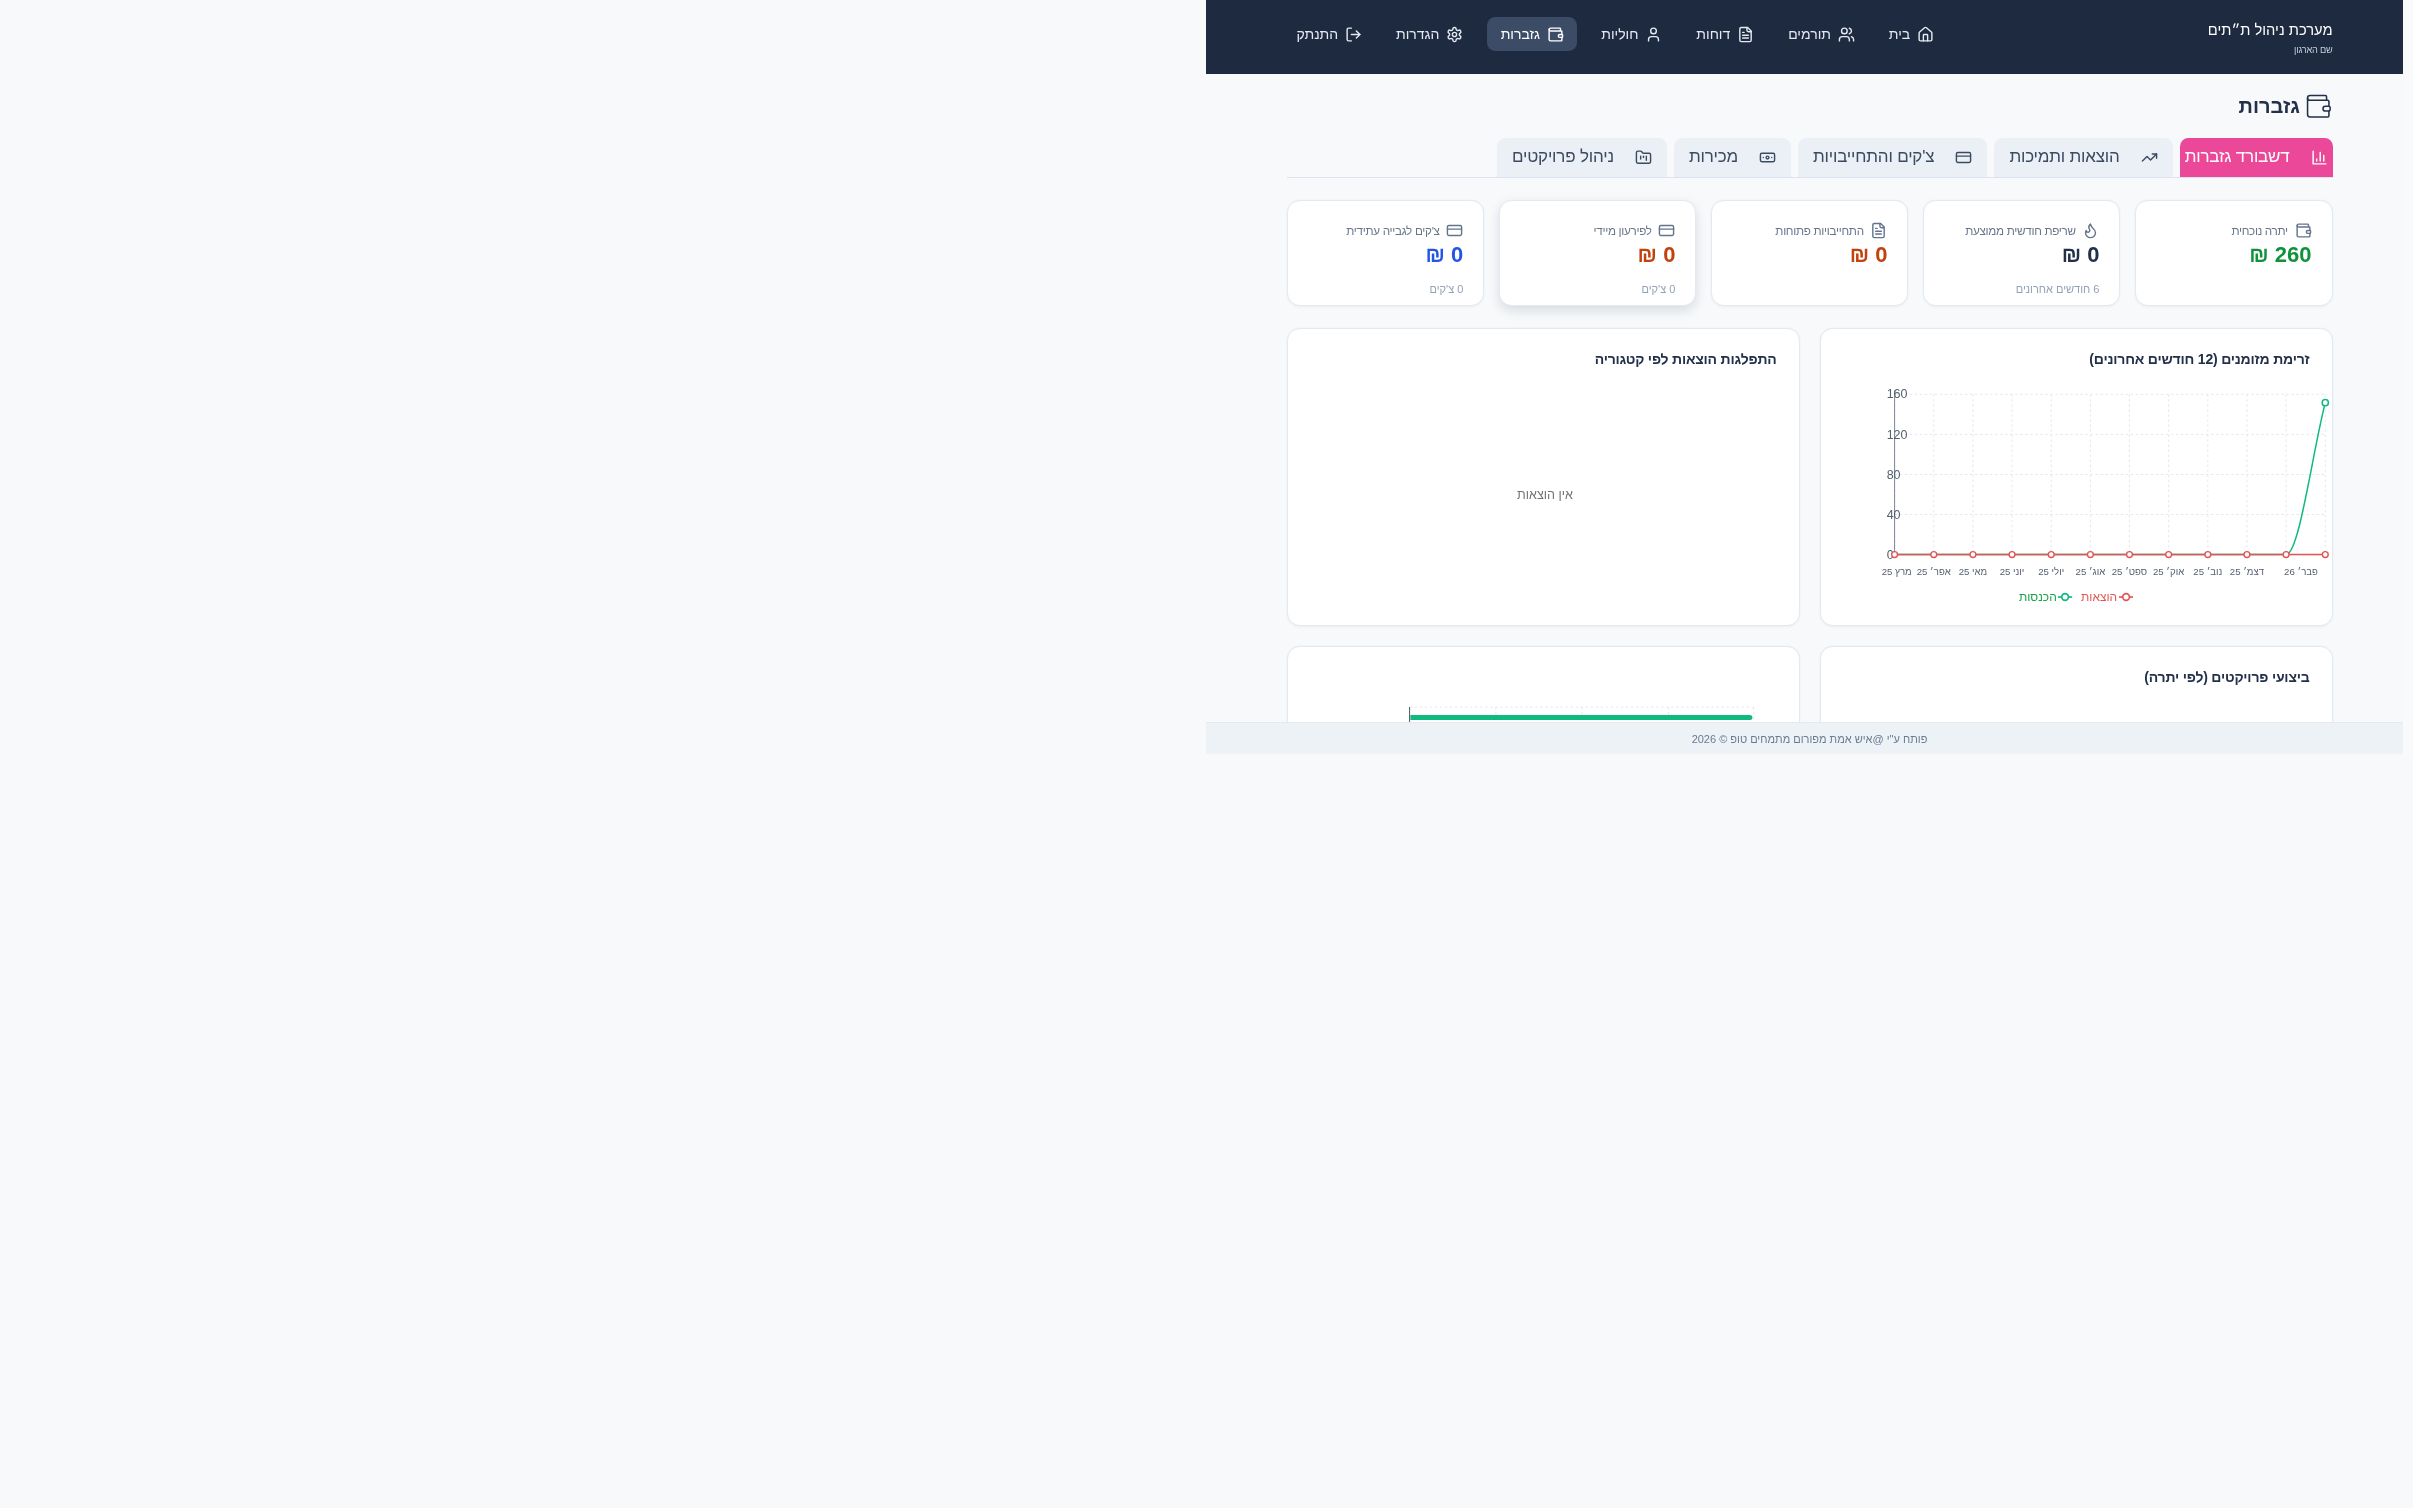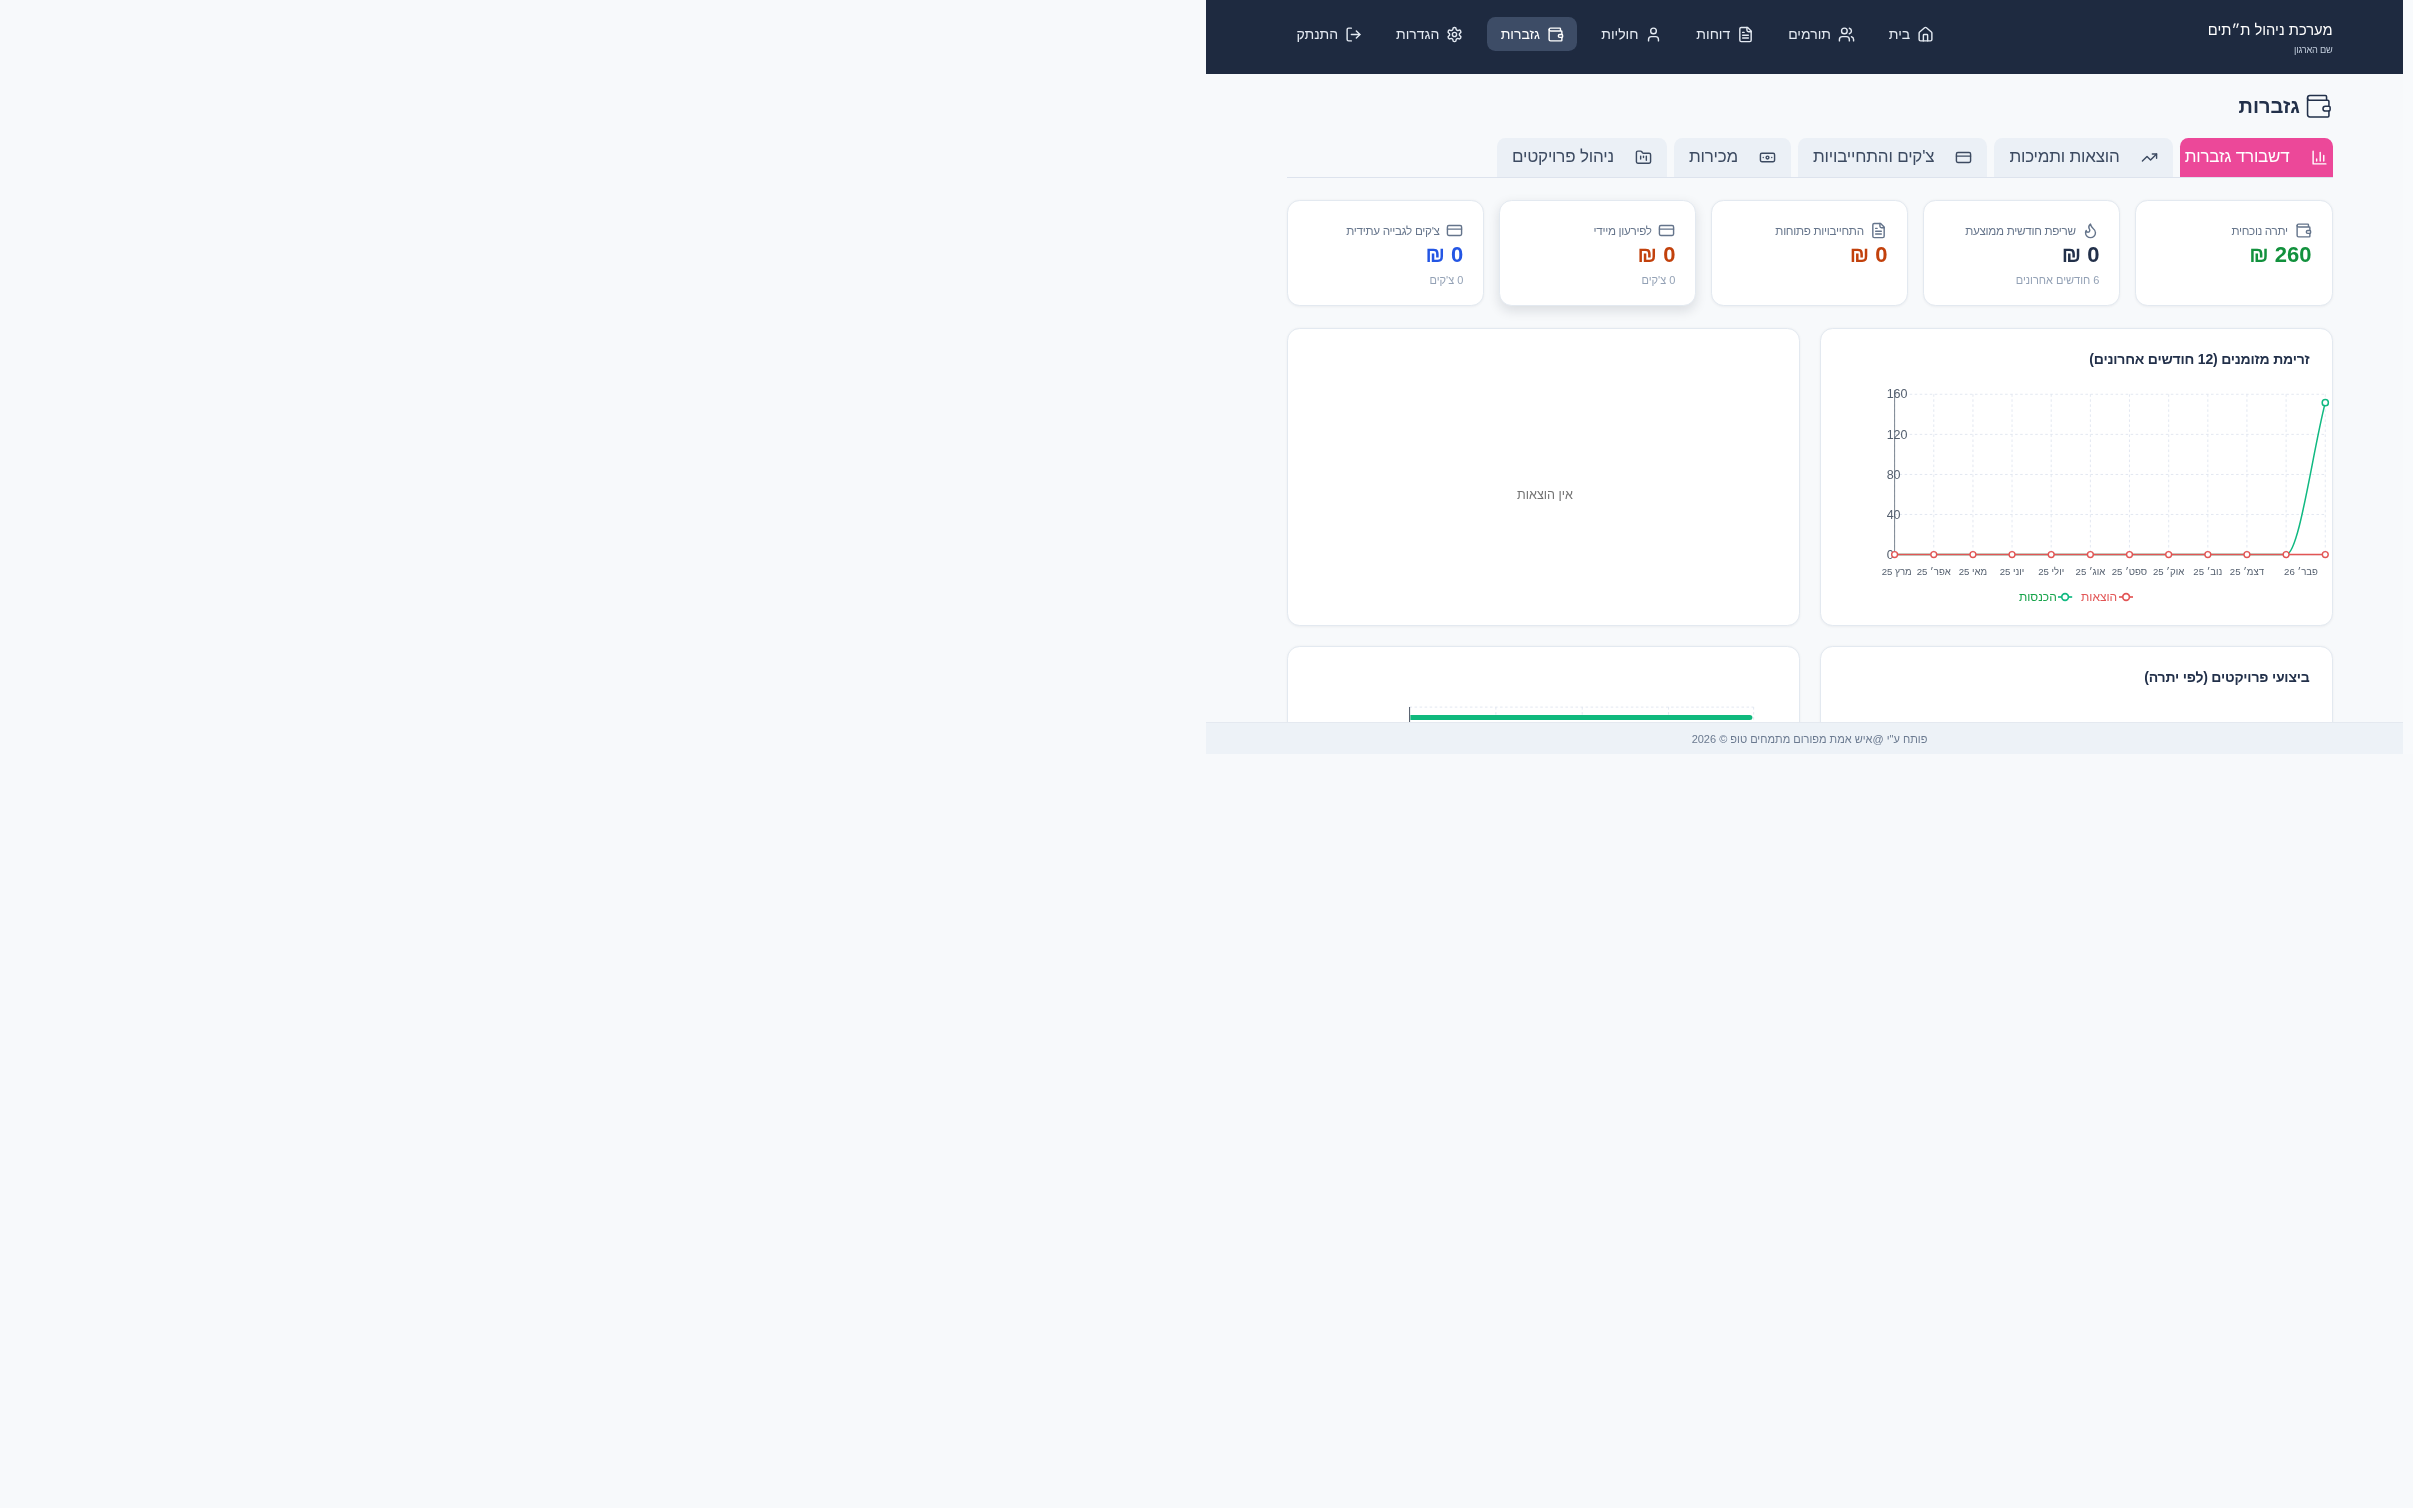--- a/index.html
+++ b/index.html
@@ -24,21 +24,21 @@
 .tab{display:flex;align-items:center;justify-content:center;gap:21px;font-size:17px;color:#3c4a61;background:#ebf0f6;border-radius:8.4px 8.4px 0 0;height:39px;padding:0 15px;letter-spacing:-0.2px}
 .tab svg{width:17px;height:17px}
 .tab.active{background:#ec4899;color:#fff;padding:0 5px}
 
 .stats{display:grid;grid-template-columns:repeat(5,1fr);gap:14.2px;margin-top:22px}
 .scard{background:#fff;border:0.8px solid #e3e9f0;border-radius:12.6px;box-shadow:0 0.8px 2.5px rgba(15,23,42,.05);height:106px;padding:21px 20px}
 .scard.raised{box-shadow:0 4.2px 11.7px rgba(15,23,42,.12)}
 .scard .lbl{display:flex;align-items:center;gap:6.7px;color:#67768c;font-size:11.7px;letter-spacing:-0.3px}
 .scard .lbl svg{width:17px;height:17px;color:#64748b}
 .scard .val{font-size:22px;font-weight:bold;margin-top:3.4px;unicode-bidi:bidi-override;direction:ltr;text-align:right}
-.scard .sub{font-size:11px;color:#93a1b5;margin-top:6px}
+.scard .sub{font-size:11px;color:#93a1b5;margin-top:15px}
 .g{color:#12913d}.o{color:#c2410c}.b{color:#2456e4}.d{color:#22304a}
 
 .row2{display:grid;grid-template-columns:513px 513px;gap:20px;margin-top:22.6px}
 .ccard{background:#fff;border:0.8px solid #e3e9f0;border-radius:12.6px;box-shadow:0 0.8px 2.5px rgba(15,23,42,.05);height:298px;position:relative;overflow:hidden}
 .ccard .title{font-size:14px;font-weight:bold;color:#22304a;padding:22px 22px 0;letter-spacing:-0.2px}
 .ccard.short{height:168px}
 .legend{position:absolute;top:261px;left:0;right:0;display:flex;justify-content:center;gap:8.4px;font-size:12px}
 .legend .li{display:flex;align-items:center;gap:1.7px}
 .empty{position:absolute;top:159px;left:4px;right:0;text-align:center;color:#737373;font-size:12.6px}
 .ccard svg.chart{position:absolute;top:0;left:0;direction:ltr}
@@ -284,20 +284,21 @@
         <span class="li" style="color:#16a34a">
             <svg width="14.2" height="10" viewBox="0 0 17 12">
               <line x1="0" y1="6" x2="17" y2="6" stroke="#10b981" stroke-width="2"></line>
               <circle cx="8.5" cy="6" r="4" fill="#fff" stroke="#10b981" stroke-width="2"></circle>
             </svg>
             <span>הכנסות</span>
           </span>
       </div>
     </div>
     <div class="ccard">
+      <div class="title">התפלגות הוצאות לפי קטגוריה</div>
       <div class="empty">אין הוצאות</div>
     </div>
   </div>
 
   <div class="row2" style="margin-top:20px">
     <div class="ccard short" id="projects">
       <div class="title">ביצועי פרויקטים (לפי יתרה)</div>
     </div>
     <div class="ccard short" id="payments">
       <svg class="chart" width="513" height="168" viewBox="0 0 612 200">

